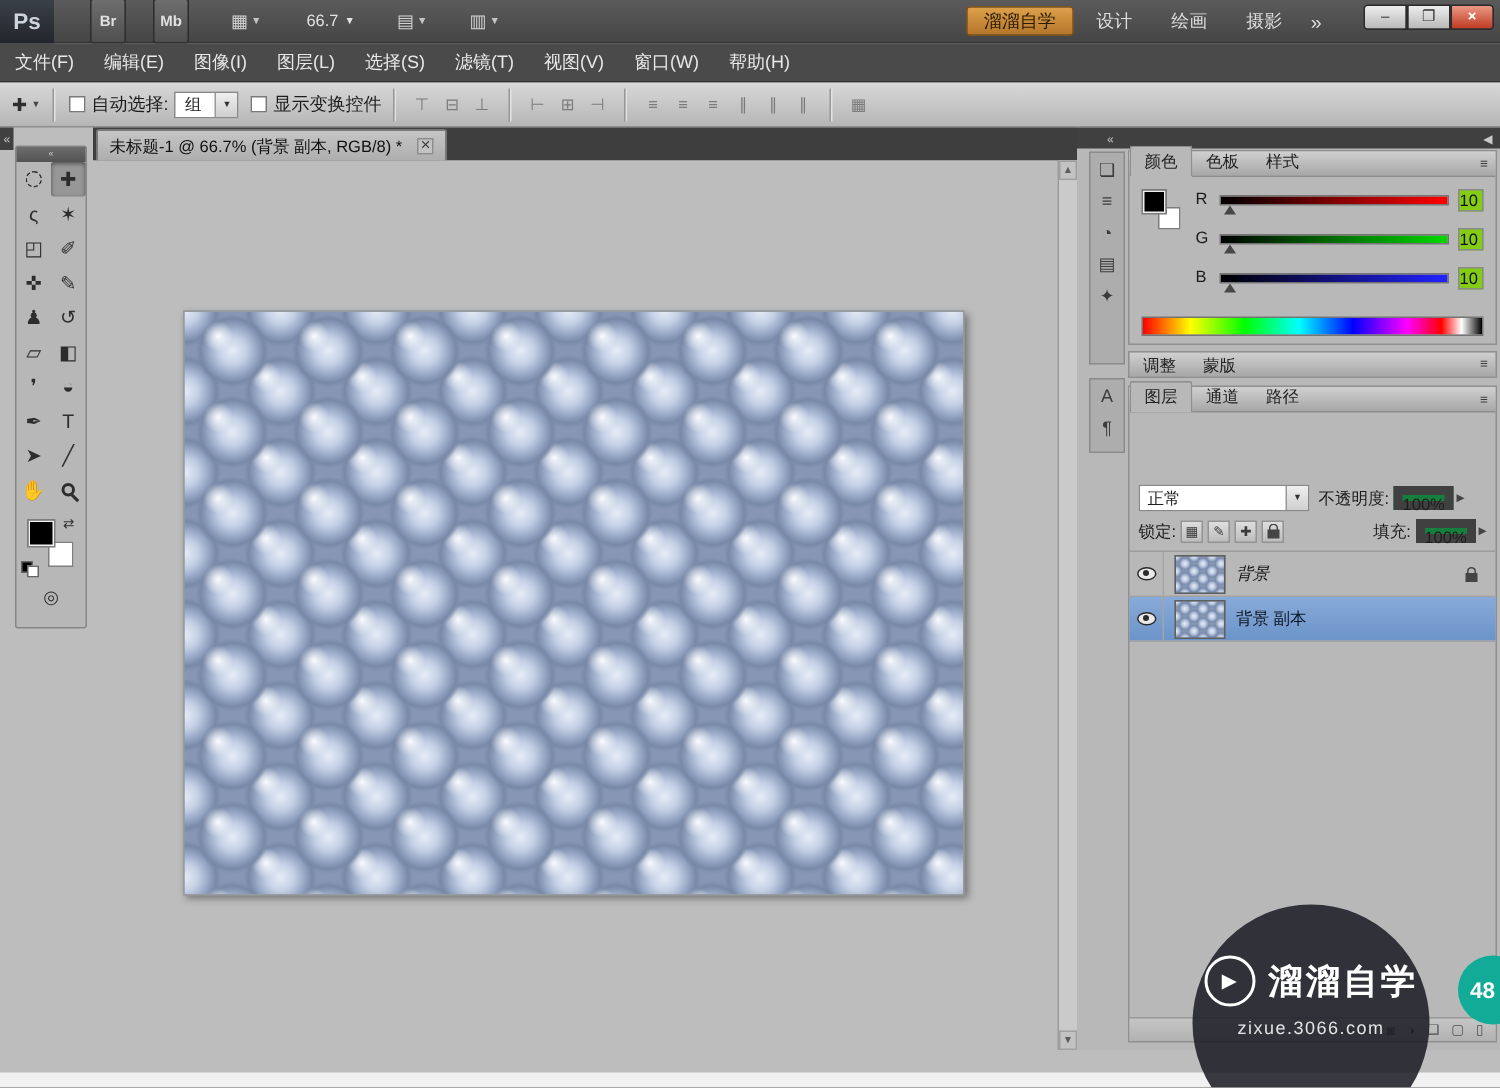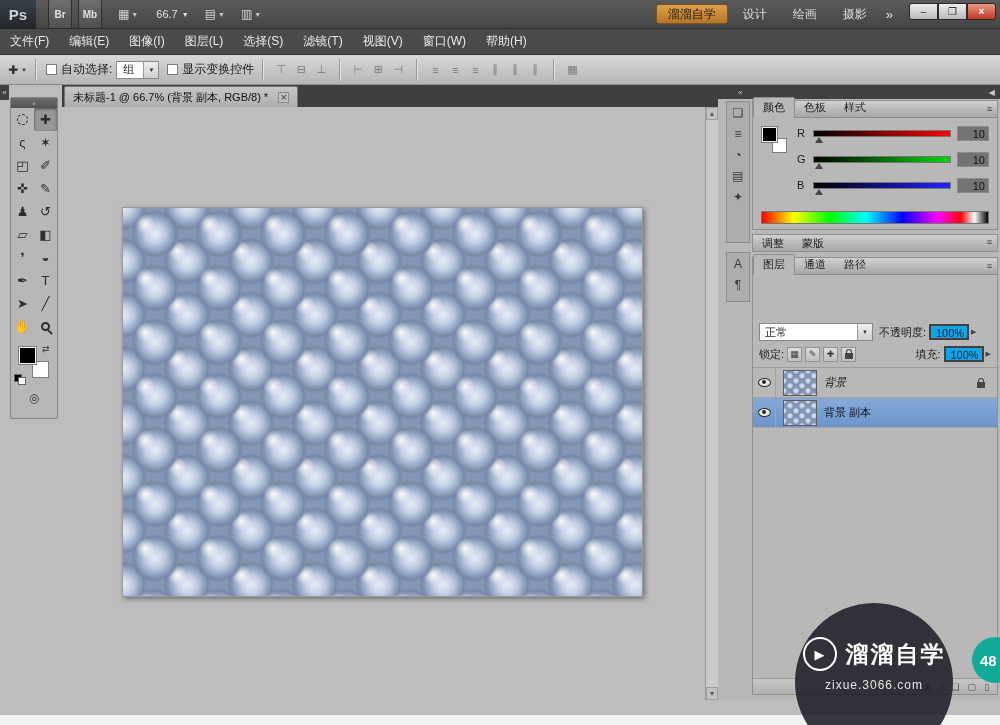--- a/index.html
+++ b/index.html
@@ -7,21 +7,21 @@
   #app {
     position:relative; width:1000px; height:725px; overflow:hidden;
     background:#bdbdbd;
     font-family:"Liberation Sans","DejaVu Sans",sans-serif;
     font-size:12px; color:#1e1e1e; user-select:none;
   }
 
   
   .titlebar { position:absolute; left:0; top:0; width:1000px; height:29px;
     background:linear-gradient(#5b5b5b,#454545); border-bottom:1px solid #303030;
-    display:flex; align-items:center; }
+    display:flex; align-items:center;gap:12px; }
   .ps-logo { width:36px; height:29px; background:linear-gradient(#3a4048,#22262b);
     color:#cdd3da; font-weight:bold; font-size:15px; display:flex; align-items:center; justify-content:center; }
   .mini-btn { width:24px; height:30px; margin-left:12px; border:1px solid #2e2e2e; border-radius:2px;
     background:linear-gradient(#6e6e6e,#4f4f4f); color:#e0e0e0; font-size:10px; font-weight:bold;
     display:flex; align-items:center; justify-content:center; }
   .mini-btn + .mini-btn { margin-left:6px; }
   .tb-group { display:flex; align-items:center; margin-left:16px; color:#d2d2d2; font-size:12px; gap:2px; }
   .tb-group .caret { font-size:7px; color:#c4c4c4; }
   .tb-zoom { margin-left:18px; color:#e2e2e2; font-size:11px; display:flex; align-items:center; gap:4px; }
   .ws-area { margin-left:auto; display:flex; align-items:center; gap:4px; }
@@ -143,21 +143,21 @@
   .color-panel { top:15px; height:130px; }
   .cp-body { position:relative; height:111px; }
   .cp-fg { position:absolute; left:9px; top:9px; width:15px; height:15px; background:#000;
     border:1px solid #f0f0f0; outline:1px solid #7c7c7c; z-index:2; }
   .cp-bg { position:absolute; left:19px; top:20px; width:15px; height:15px; background:#fff; border:1px solid #7c7c7c; }
   .cp-row { position:absolute; left:44px; right:8px; height:18px; display:flex; align-items:center; gap:6px; }
   .cp-label { width:10px; font-size:11px; color:#1c1c1c; }
   .cp-track { flex:1; height:7px; border:1px solid #757575; position:relative; }
   .cp-thumb { position:absolute; left:4%; bottom:-7px; width:0; height:0; margin-left:-4px;
     border-left:4px solid transparent; border-right:4px solid transparent; border-bottom:6px solid #474747; }
-  .cp-value { width:32px; height:15px; background:#737373; border:1px solid #8a8a8a; font-size:11px;
+  .cp-value { width:17px; height:15px; background:#84cc16; border:1px solid #8a8a8a; font-size:11px;
     text-align:right; padding:1px 3px 0 0; color:#111; }
   .cp-ramp { position:absolute; left:8px; right:8px; bottom:5px; height:13px; border:1px solid #757575;
     background:linear-gradient(to right,#ff0000 0%,#ffff00 14%,#00ff00 30%,#00ffff 46%,#0000ff 62%,#ff00ff 78%,#ff0000 88%,#ffffff 94%,#000000 100%); }
 
   
   .adjust-panel { top:149px; height:18px; display:flex; align-items:center;
     background:linear-gradient(#d0d0d0,#a7a7a7); }
   .adjust-panel .ptab { padding:0 9px; }
 
   
@@ -165,21 +165,21 @@
   .lp-controls { padding:4px 6px 5px; border-bottom:1px solid #9c9c9c;margin-top:44px; }
   .lp-row1, .lp-row2 { display:flex; align-items:center; }
   .lp-row2 { margin-top:5px; }
   .blend-select { width:114px; height:18px; background:#fff; border:1px solid #888;
     display:flex; align-items:center; font-size:11px; }
   .blend-select .val { padding-left:5px; }
   .sel-arrow { margin-left:auto; width:15px; height:100%; border-left:1px solid #9a9a9a;
     background:linear-gradient(#efefef,#cfcfcf); display:flex; align-items:center; justify-content:center;
     font-size:6px; color:#333; }
   .lp-label { font-size:11px; margin-left:6px; color:#1c1c1c; }
-  .num-box { width:40px; height:16px; background:#0ea5e9; border:2px solid #404040; font-size:11px;
+  .num-box { width:40px; height:16px; background:#15803d; border:6px solid #404040; font-size:11px;
     text-align:right; padding:1px 3px 0 0; margin-left:3px; }
   .mini-arrow { font-size:7px; color:#444; margin-left:2px; }
   .lock-btn { width:15px; height:15px; border:1px solid #949494; background:linear-gradient(#dedede,#bdbdbd);
     margin-left:3px; display:flex; align-items:center; justify-content:center; font-size:9px; color:#3a3a3a; }
   .lockico { position:relative; width:8px; height:6px; background:#454545; margin-top:4px; }
   .lockico::before { content:""; position:absolute; top:-4px; left:1px; width:4px; height:4px;
     border:1.5px solid #454545; border-bottom:none; border-radius:3px 3px 0 0; }
   .fill-group { margin-left:auto; display:flex; align-items:center; }
   .layer-row { height:30px; display:flex; align-items:center; border-bottom:1px solid #a3a3a3; }
   .layer-row.selected { background:linear-gradient(#87aad9,#6c94c8); }

